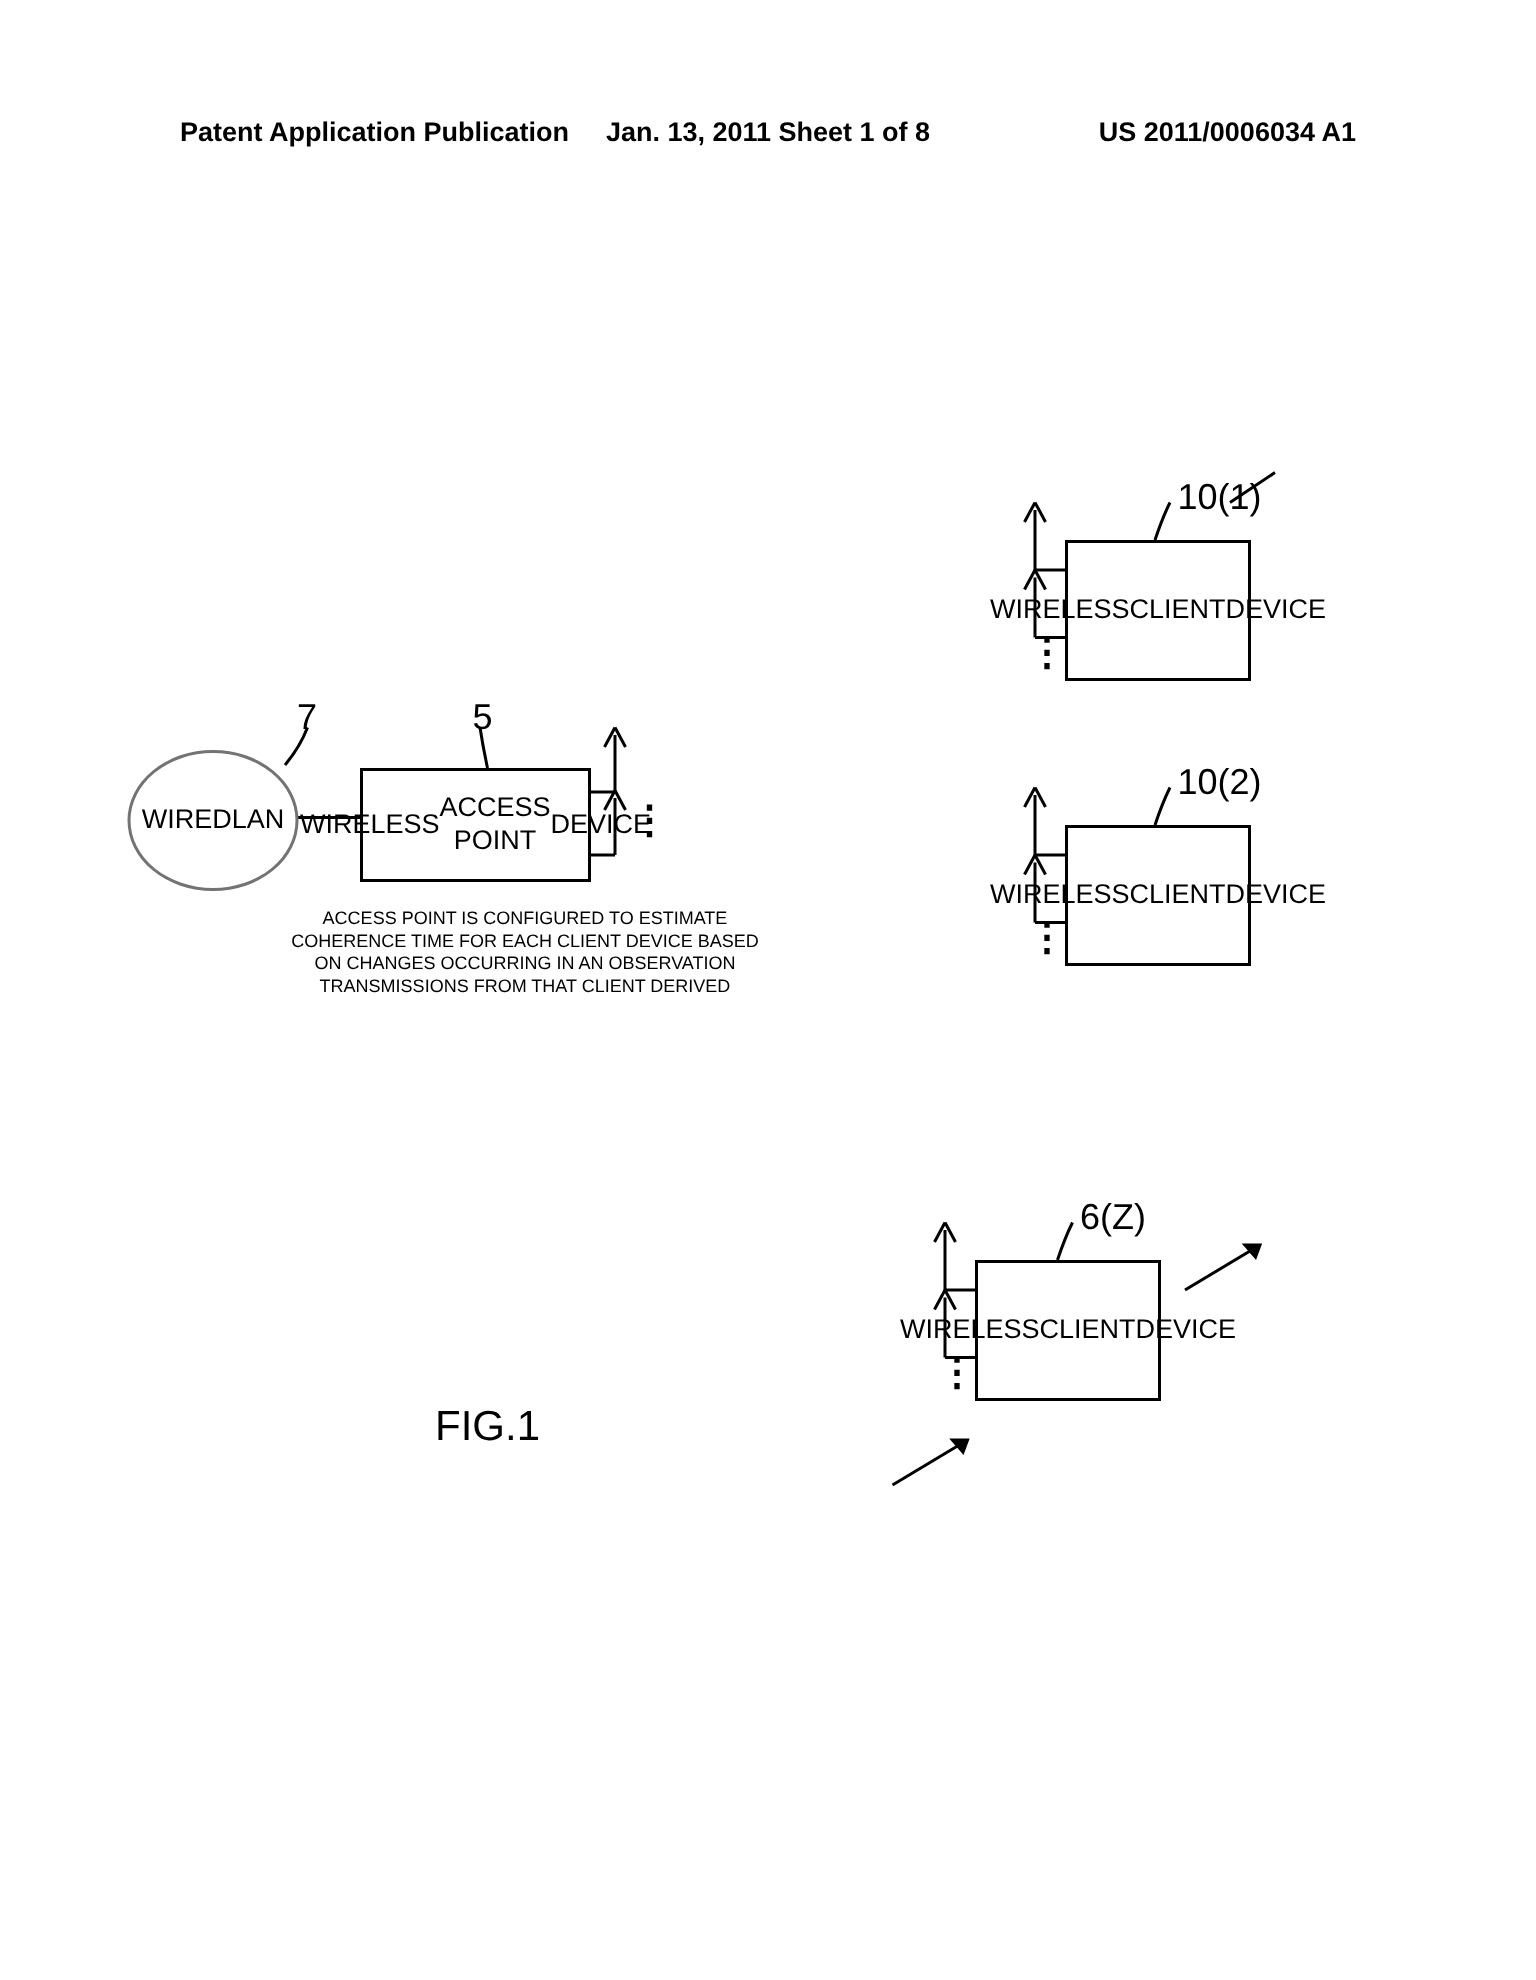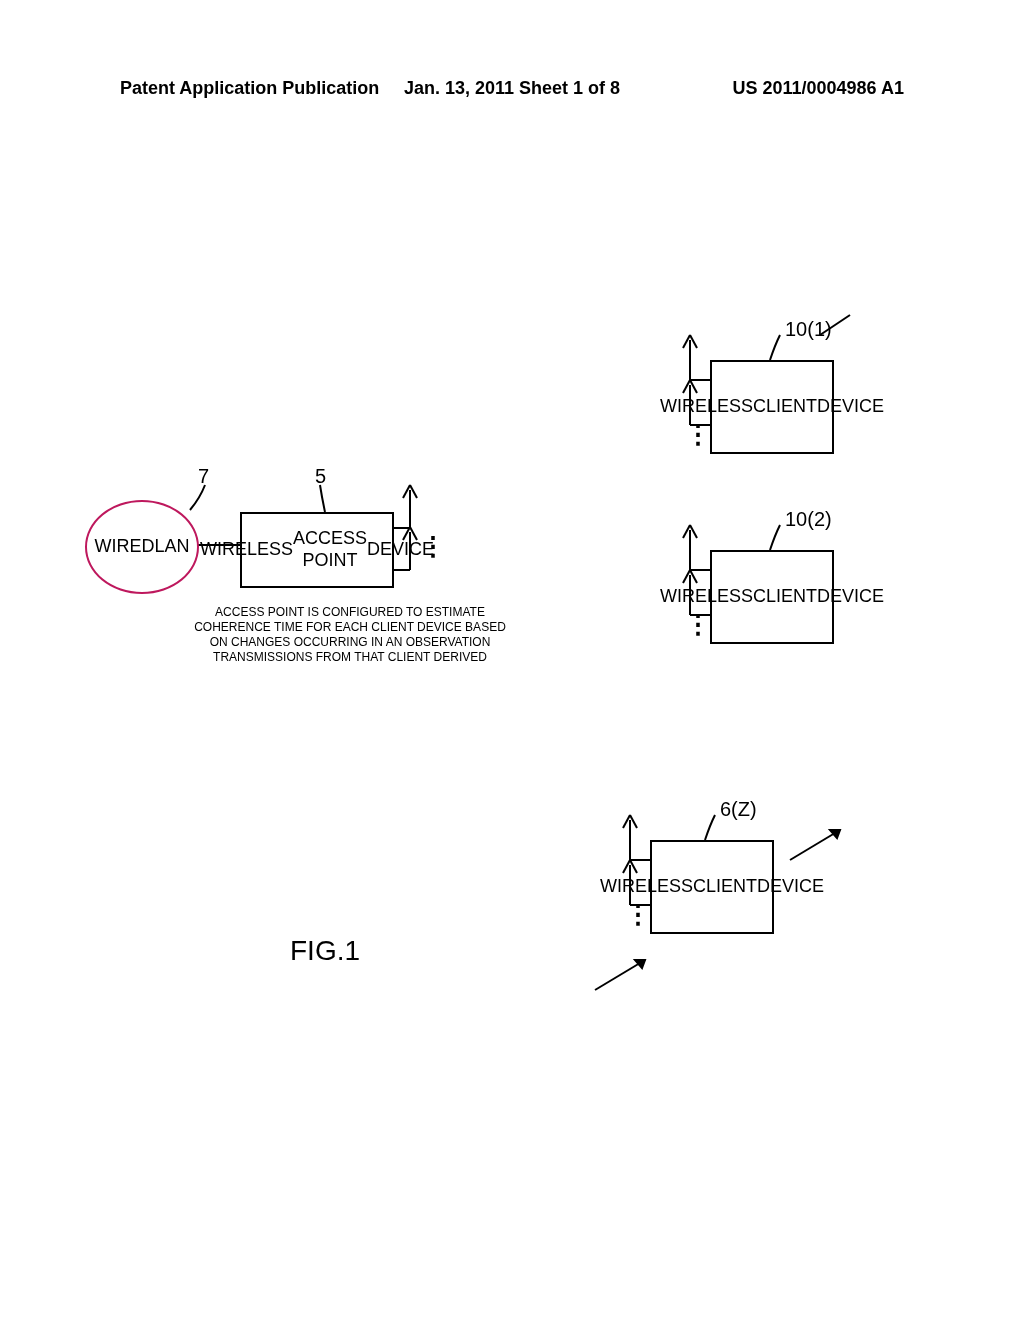--- a/index.html
+++ b/index.html
@@ -46,40 +46,40 @@
     font-size: 18px;
     font-weight: normal;
     line-height: 1.2;
     display: flex;
     flex-direction: row;
     justify-content: center;
     align-items: center;
     background: #fff;
   }
   .oval {
-    border: 2px solid #be185d;
+    border: 2px solid #737373;
     border-radius: 50%;
     align-items: center;
   }
   .tiny-dots {
     position: absolute;
     font-size: 26px;
     font-weight: bold;
     line-height: 8px;
   }
   .caption {
     position: absolute;
     text-align: center;
     font-size: 12px;
     line-height: 1.25;
     width: 440px;
   }
   .label {
     position: absolute;
-    font-size: 20px;
+    font-size: 24px;
   }
   .fig-label {
     position: absolute;
     font-size: 28px;
     font-weight: normal;
   }
   svg.overlay {
     position: absolute;
     left: 0; top: 0;
     width: 840px; height: 780px;
@@ -87,21 +87,21 @@
   }
 </style>
 </head>
 <body>
 
 <div class="page">
 
   <div class="header">
     <div class="left">Patent Application Publication</div>
     <div class="mid">Jan. 13, 2011  Sheet 1 of 8</div>
-    <div class="right">US 2011/0004986 A1</div>
+    <div class="right">US 2011/0006034 A1</div>
   </div>
 
   <div class="diagram">
 
     <svg class="overlay" viewBox="0 0 840 780" stroke="#000" stroke-width="2" fill="none">
 
       <line x1="105" y1="265" x2="150" y2="265"></line>
 
       <path d="M 230 205 Q 232 218 235 232"></path>
 

